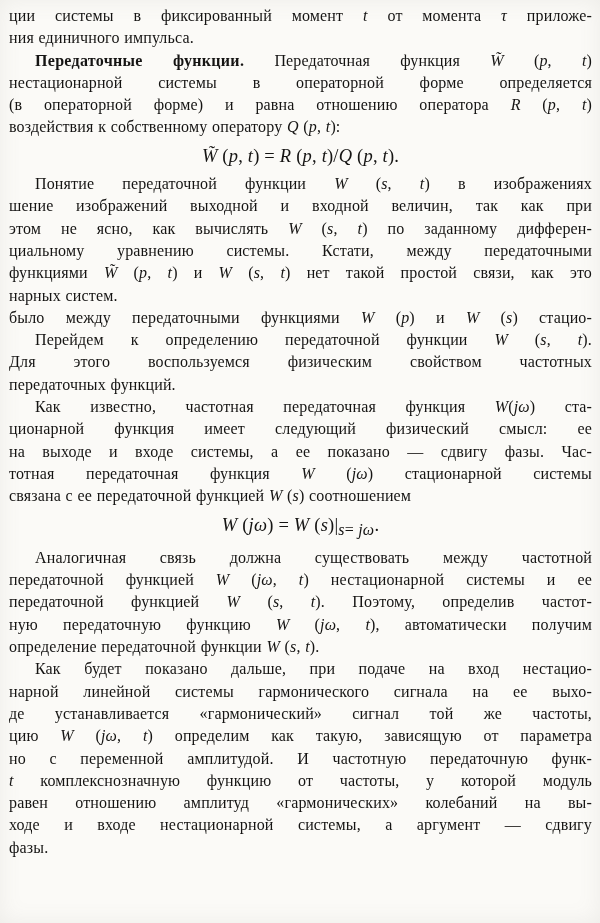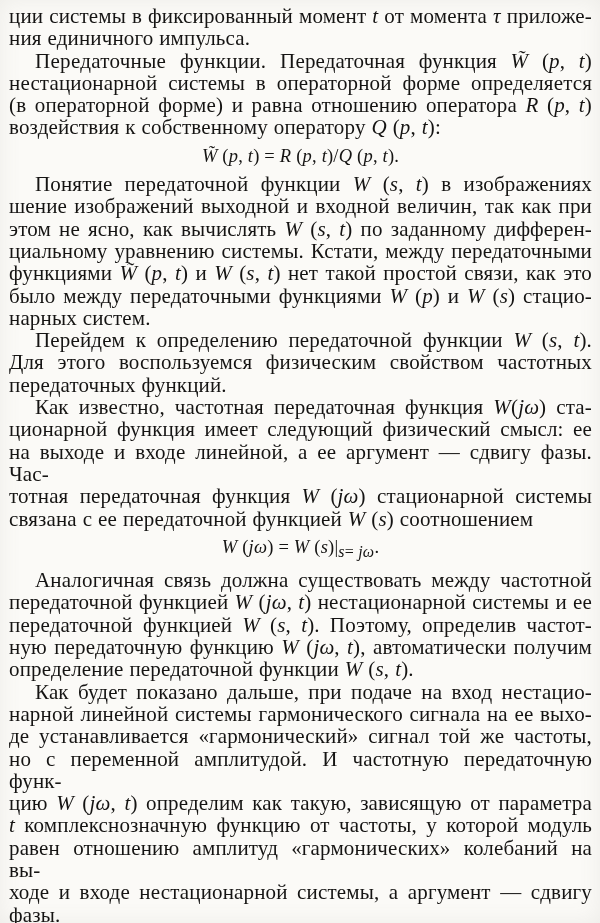--- a/index.html
+++ b/index.html
@@ -16,34 +16,34 @@
     box-sizing: border-box;
     background: #fbfaf7;
     color: #151413;
     padding: 5px 8px 0 9px;
     overflow: hidden;
     box-shadow: inset 0 0 22px rgba(120,115,105,0.10);
   }
   .text-column { width: 100%; }
   .paragraph { margin: 0; }
   .pline {
-    font-size: 21px;
+    font-size: 16px;
     line-height: 22.3px;
     text-align: justify;
     text-align-last: justify;
     letter-spacing: 0.15px;
     word-spacing: 0.5px;
   }
   .pline.last {
     text-align-last: left;
   }
   .pline.indent {
     text-indent: 26px;
   }
-  .pline b { font-weight: normal; letter-spacing: 0.3px; }
+  .pline b { font-weight: bold; letter-spacing: 0.3px; }
   .pline i, .formula i { font-style: italic; }
   .formula {
     font-size: 18.5px;
     line-height: 22.3px;
     text-align: center;
     margin: 6px 0 6px 0;
     letter-spacing: 0.2px;
   }
   .formula sub {
     font-size: 16px;
@@ -65,48 +65,48 @@
         <div class="pline">(в операторной форме) и равна отношению оператора <i>R</i> (<i>p</i>, <i>t</i>)</div>
         <div class="pline last">воздействия к собственному оператору <i>Q</i> (<i>p</i>, <i>t</i>):</div>
       </div>
       <div class="formula"><i>W̃</i> (<i>p</i>, <i>t</i>) = <i>R</i> (<i>p</i>, <i>t</i>)/<i>Q</i> (<i>p</i>, <i>t</i>).</div>
       <div class="paragraph">
         <div class="pline indent">Понятие передаточной функции <i>W</i> (<i>s</i>, <i>t</i>) в изображениях</div>
         <div class="pline">шение изображений выходной и входной величин, так как при</div>
         <div class="pline">этом не ясно, как вычислять <i>W</i> (<i>s</i>, <i>t</i>) по заданному дифферен-</div>
         <div class="pline">циальному уравнению системы. Кстати, между передаточными</div>
         <div class="pline">функциями <i>W̃</i> (<i>p</i>, <i>t</i>) и <i>W</i> (<i>s</i>, <i>t</i>) нет такой простой связи, как это</div>
+        <div class="pline last">нарных систем.</div>
         <div class="pline">было между передаточными функциями <i>W</i> (<i>p</i>) и <i>W</i> (<i>s</i>) стацио-</div>
-        <div class="pline last">нарных систем.</div>
       </div>
       <div class="paragraph">
         <div class="pline indent">Перейдем к определению передаточной функции <i>W</i> (<i>s</i>, <i>t</i>).</div>
         <div class="pline">Для этого воспользуемся физическим свойством частотных</div>
         <div class="pline last">передаточных функций.</div>
       </div>
       <div class="paragraph">
         <div class="pline indent">Как известно, частотная передаточная функция <i>W</i>(<i>jω</i>) ста-</div>
         <div class="pline">ционарной функция имеет следующий физический смысл: ее</div>
-        <div class="pline">на выходе и входе линейной, а ее аргумент — сдвигу фазы. Час-</div>
+        <div class="pline">на выходе и входе системы, а ее показано — сдвигу фазы. Час-</div>
         <div class="pline">тотная передаточная функция <i>W</i> (<i>jω</i>) стационарной системы</div>
         <div class="pline last">связана с ее передаточной функцией <i>W</i> (<i>s</i>) соотношением</div>
       </div>
       <div class="formula"><i>W</i> (<i>jω</i>) = <i>W</i> (<i>s</i>)|<sub><i>s</i>= <i>jω</i></sub>.</div>
       <div class="paragraph">
         <div class="pline indent">Аналогичная связь должна существовать между частотной</div>
         <div class="pline">передаточной функцией <i>W</i> (<i>jω</i>, <i>t</i>) нестационарной системы и ее</div>
         <div class="pline">передаточной функцией <i>W</i> (<i>s</i>, <i>t</i>). Поэтому, определив частот-</div>
         <div class="pline">ную передаточную функцию <i>W</i> (<i>jω</i>, <i>t</i>), автоматически получим</div>
         <div class="pline last">определение передаточной функции <i>W</i> (<i>s</i>, <i>t</i>).</div>
       </div>
       <div class="paragraph">
         <div class="pline indent">Как будет показано дальше, при подаче на вход нестацио-</div>
         <div class="pline">нарной линейной системы гармонического сигнала на ее выхо-</div>
         <div class="pline">де устанавливается «гармонический» сигнал той же частоты,</div>
+        <div class="pline">цию <i>W</i> (<i>jω</i>, <i>t</i>) определим как такую, зависящую от параметра</div>
         <div class="pline">но с переменной амплитудой. И частотную передаточную функ-</div>
-        <div class="pline">цию <i>W</i> (<i>jω</i>, <i>t</i>) определим как такую, зависящую от параметра</div>
         <div class="pline"><i>t</i> комплекснозначную функцию от частоты, у которой модуль</div>
         <div class="pline">равен отношению амплитуд «гармонических» колебаний на вы-</div>
         <div class="pline">ходе и входе нестационарной системы, а аргумент — сдвигу</div>
         <div class="pline last">фазы.</div>
       </div>
     </div>
 </div>
 
 </body></html>

